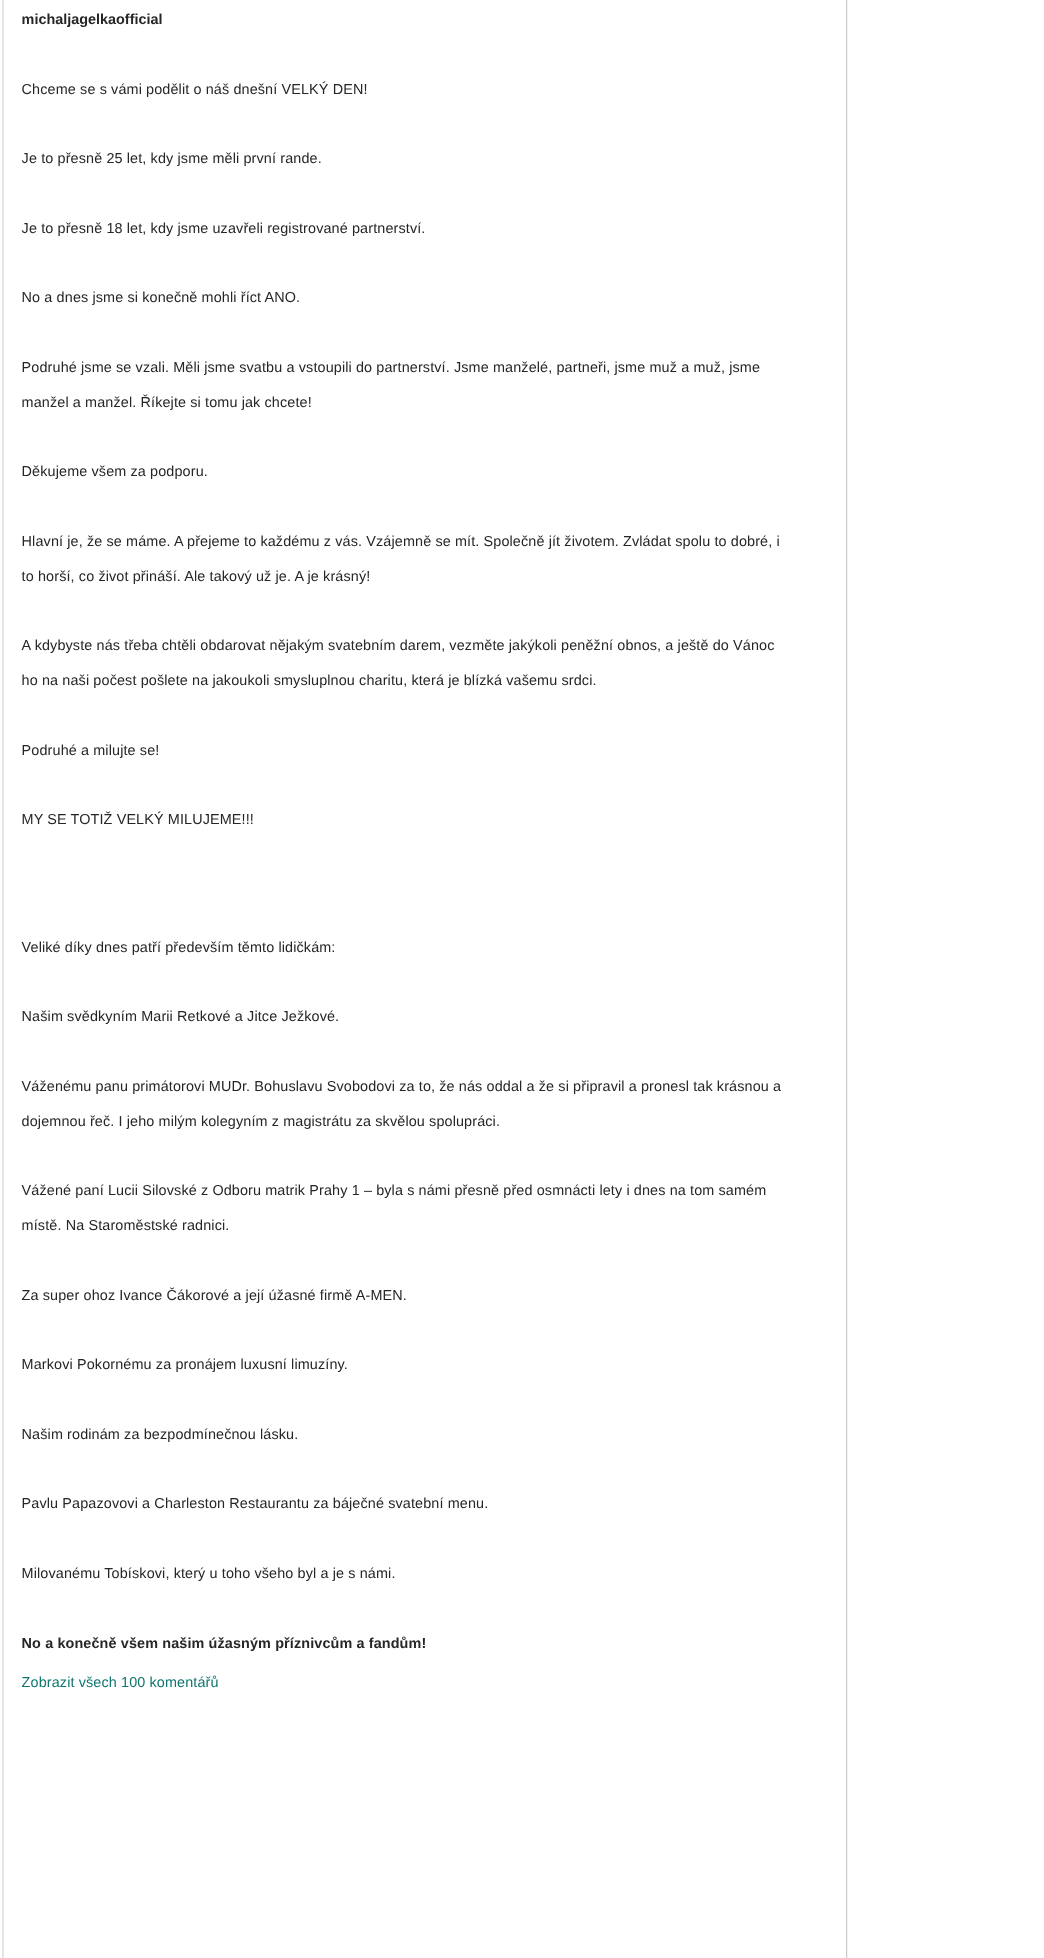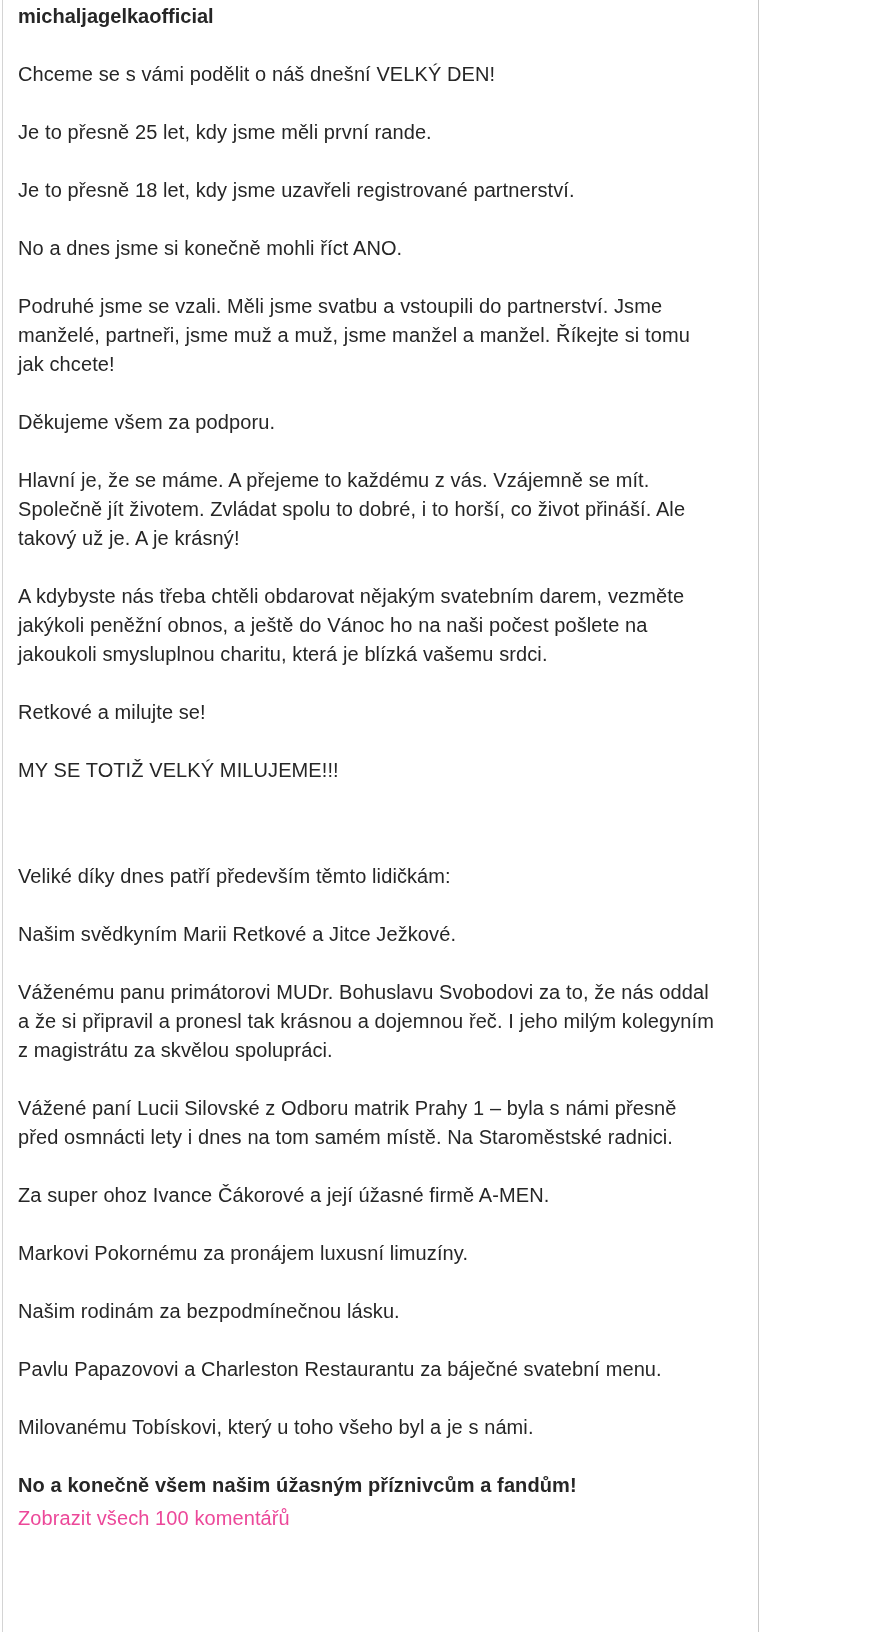--- a/index.html
+++ b/index.html
@@ -6,48 +6,48 @@
     margin: 0;
     padding: 0;
     background: #ffffff;
     width: 870px;
     height: 1632px;
     overflow: hidden;
   }
   .caption-panel {
     box-sizing: border-box;
     margin-left: 2px;
-    width: 757px;
+    width: 704px;
     min-height: 1632px;
     border-left: 1px solid #d4d4d4;
     border-right: 1px solid #c9c9c9;
     padding: 2px 44px 0 15px;
     background: #ffffff;
     font-family: "Liberation Sans", "DejaVu Sans", sans-serif;
     color: #262626;
-    font-size: 20px;
+    font-size: 12px;
     line-height: 29px;
   }
   .username {
     font-weight: 700;
     margin: 0 0 29px 0;
     line-height: 29px;
     cursor: pointer;
   }
   .caption p {
     margin: 0 0 29px 0;
     line-height: 29px;
     min-height: 29px;
     letter-spacing: 0.1px;
   }
   .spacer {
     height: 48px;
   }
   .caption p.view-comments {
-    color: #ec4899;
+    color: #0f766e;
     cursor: pointer;
     margin-top: 0;
   }
   .caption p:nth-last-child(2) {
     margin-bottom: 4px;
     font-weight: bold;
   }
 </style>
 </head>
 <body>
@@ -57,21 +57,21 @@
 
   <div class="caption">
     <p>Chceme se s vámi podělit o náš dnešní VELKÝ DEN!</p>
     <p>Je to přesně 25 let, kdy jsme měli první rande.</p>
     <p>Je to přesně 18 let, kdy jsme uzavřeli registrované partnerství.</p>
     <p>No a dnes jsme si konečně mohli říct ANO.</p>
     <p>Podruhé jsme se vzali. Měli jsme svatbu a vstoupili do partnerství. Jsme manželé, partneři, jsme muž a muž, jsme manžel a manžel. Říkejte si tomu jak chcete!</p>
     <p>Děkujeme všem za podporu.</p>
     <p>Hlavní je, že se máme. A přejeme to každému z vás. Vzájemně se mít. Společně jít životem. Zvládat spolu to dobré, i to horší, co život přináší. Ale takový už je. A je krásný!</p>
     <p>A kdybyste nás třeba chtěli obdarovat nějakým svatebním darem, vezměte jakýkoli peněžní obnos, a ještě do Vánoc ho na naši počest pošlete na jakoukoli smysluplnou charitu, která je blízká vašemu srdci.</p>
-    <p>Retkové a milujte se!</p>
+    <p>Podruhé a milujte se!</p>
     <p>MY SE TOTIŽ VELKÝ MILUJEME!!!</p>
 
     <div class="spacer"></div>
 
     <p>Veliké díky dnes patří především těmto lidičkám:</p>
     <p>Našim svědkyním Marii Retkové a Jitce Ježkové.</p>
     <p>Váženému panu primátorovi MUDr. Bohuslavu Svobodovi za to, že nás oddal a že si připravil a pronesl tak krásnou a dojemnou řeč. I jeho milým kolegyním z magistrátu za skvělou spolupráci.</p>
     <p>Vážené paní Lucii Silovské z Odboru matrik Prahy 1 – byla s námi přesně před osmnácti lety i dnes na tom samém místě. Na Staroměstské radnici.</p>
     <p>Za super ohoz Ivance Čákorové a její úžasné firmě A-MEN.</p>
     <p>Markovi Pokornému za pronájem luxusní limuzíny.</p>

